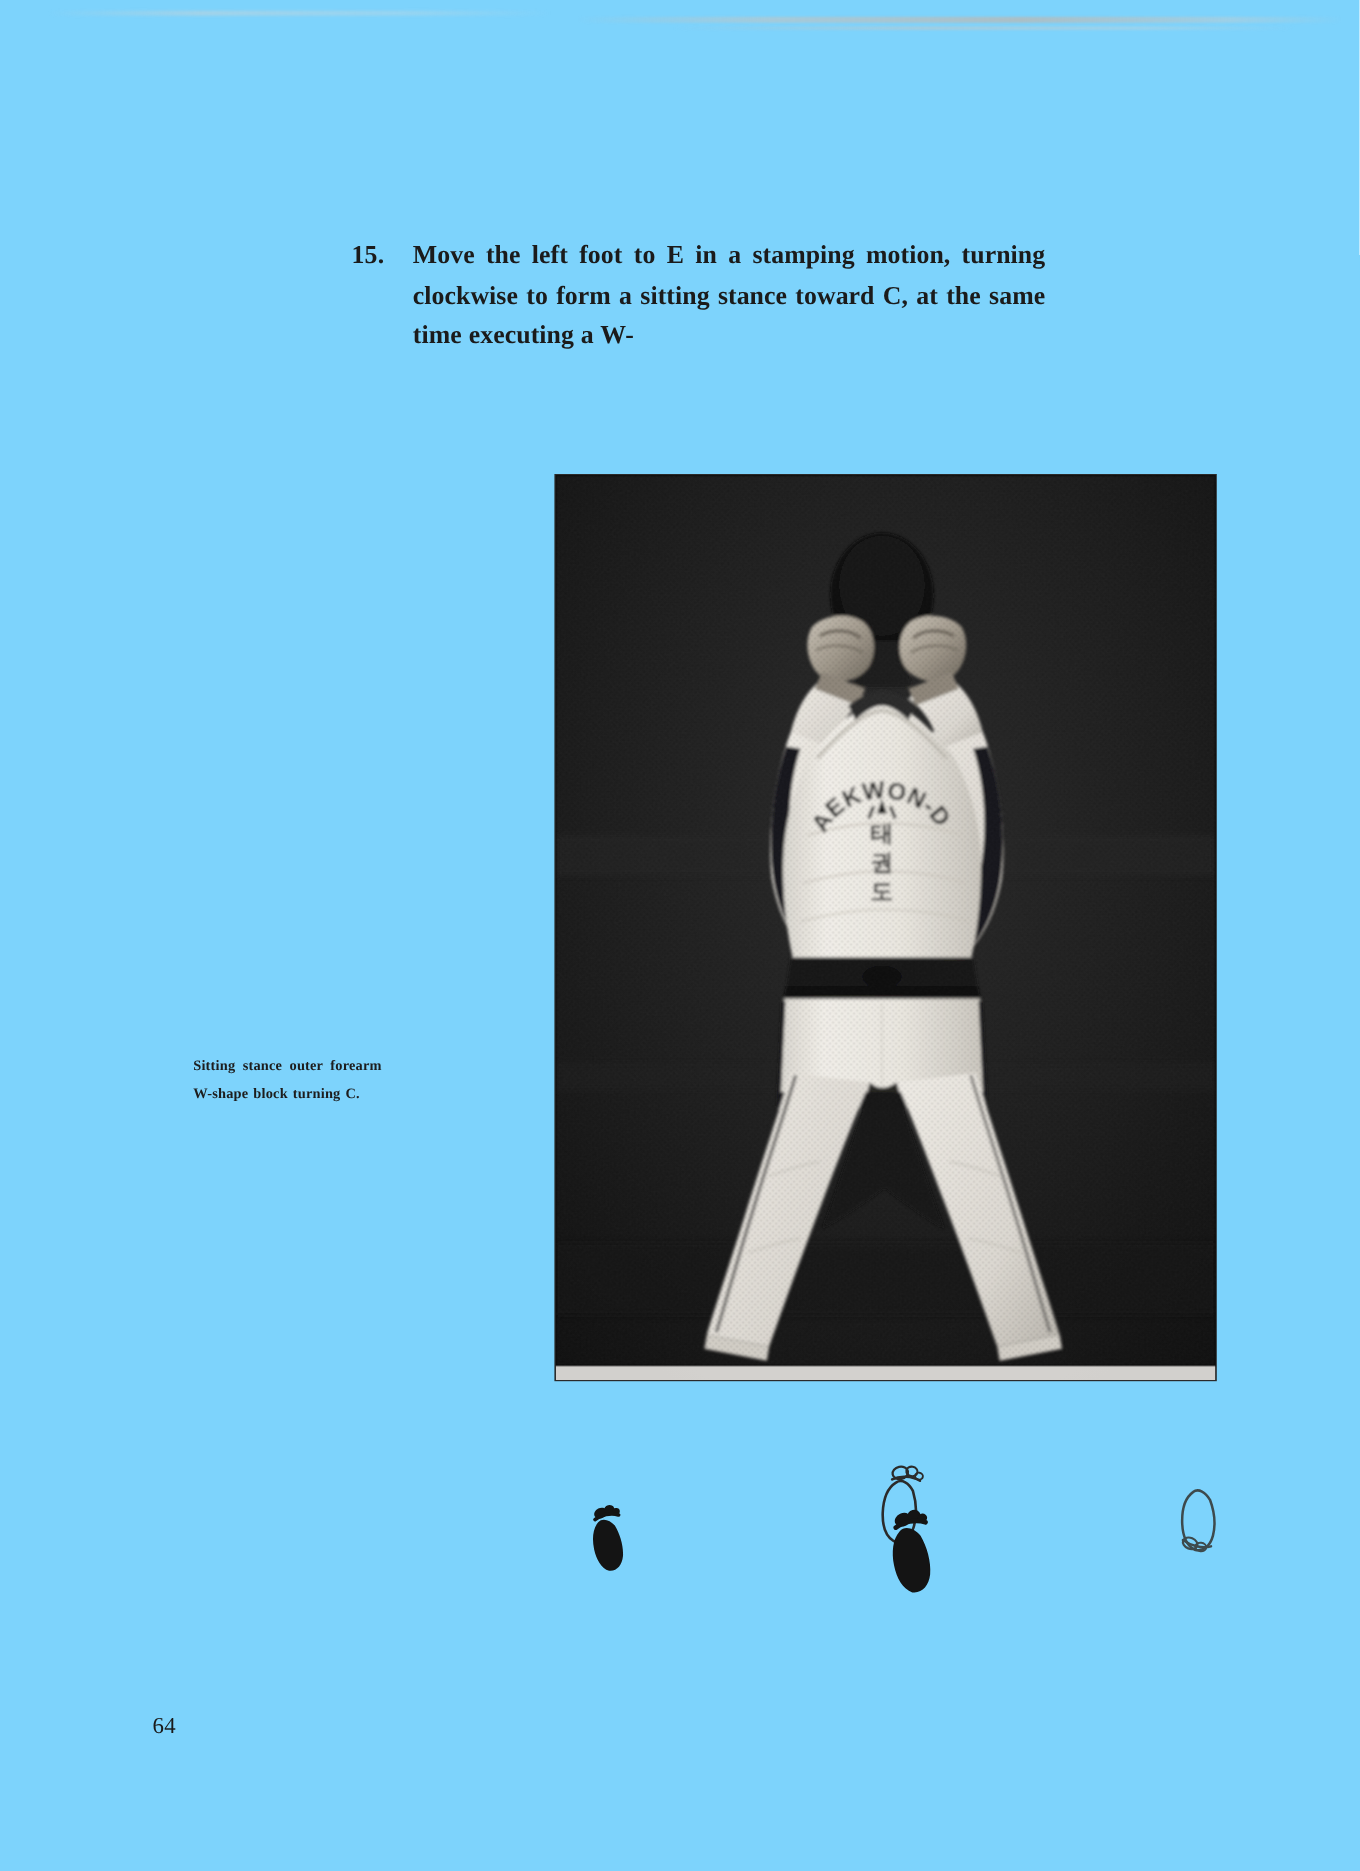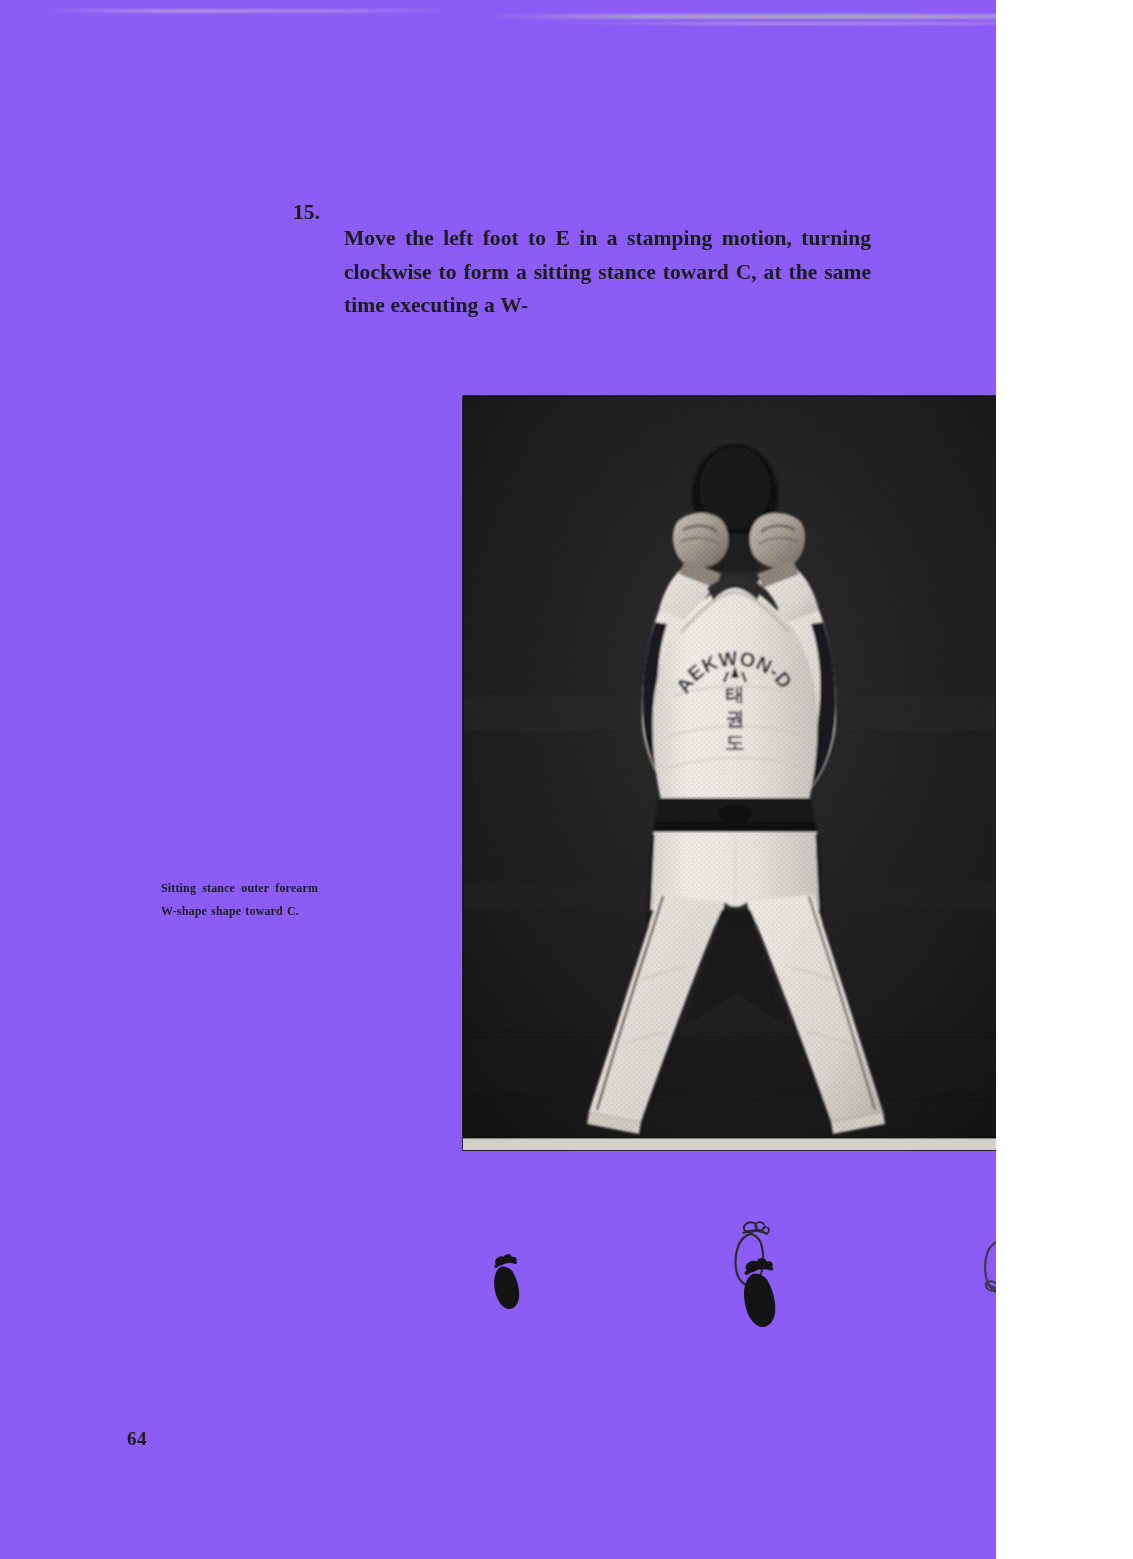--- a/index.html
+++ b/index.html
@@ -6,23 +6,23 @@
   html, body {
     margin: 0;
     padding: 0;
     background: #ffffff;
   }
   body {
     font-family: "Liberation Serif", "DejaVu Serif", serif;
   }
   #page {
     position: relative;
-    width: 996px;
+    width: 1133px;
     height: 1559px;
-    background: #8b5cf6;
+    background: #7dd3fc;
     overflow: hidden;
   }
 
   
   .scan-streak {
     position: absolute;
     pointer-events: none;
   }
   .streak-a {
     left: 480px; top: 14px; width: 640px; height: 5px;
@@ -65,21 +65,20 @@
   #instruction .inst-body {
     flex: 1 1 auto;
     font-size: 21.5px;
     font-weight: bold;
     line-height: 33.5px;
     color: #1b1b1b;
     text-align: justify;
     text-align-last: left;
     letter-spacing: .05px;
     word-spacing: .4px;
-    margin-top: 26px;
   }
   #instruction .inst-body .last-line {
     display: block;
     text-align: left;
   }
 
   
   #caption {
     position: absolute;
     left: 161px;
@@ -121,21 +120,21 @@
     height: 120px;
   }
   #footprints .fp svg { display: block; width: 100%; height: 100%; }
 
   
   #pagenum {
     position: absolute;
     left: 127px;
     top: 1428px;
     font-size: 19px;
-    font-weight: bold;
+    font-weight: normal;
     color: #1a1a1a;
     letter-spacing: .4px;
   }
 </style>
 </head>
 <body>
 
 <div id="page">
 
   <div class="scan-streak streak-a"></div>
@@ -146,21 +145,21 @@
     <div class="inst-row">
       <div class="inst-num">15.</div>
       <div class="inst-body">
         <span>Move the left foot to E in a stamping motion, turning clockwise to form a sitting stance toward C, at the same time executing a W-</span>
       </div>
     </div>
   </div>
 
   <div id="caption">
     <span class="cap-line1">Sitting stance outer forearm</span>
-    <span class="cap-line2">W-shape shape toward C.</span>
+    <span class="cap-line2">W-shape block turning C.</span>
   </div>
 
   <div id="photo">
     <svg class="photo-svg" viewBox="0 0 550 754" preserveAspectRatio="none">
       <defs>
         <radialGradient id="bgGrad" cx="50%" cy="38%" r="78%">
           <stop offset="0%" stop-color="#2a2a2a"></stop>
           <stop offset="55%" stop-color="#1d1d1d"></stop>
           <stop offset="100%" stop-color="#101010"></stop>
         </radialGradient>

